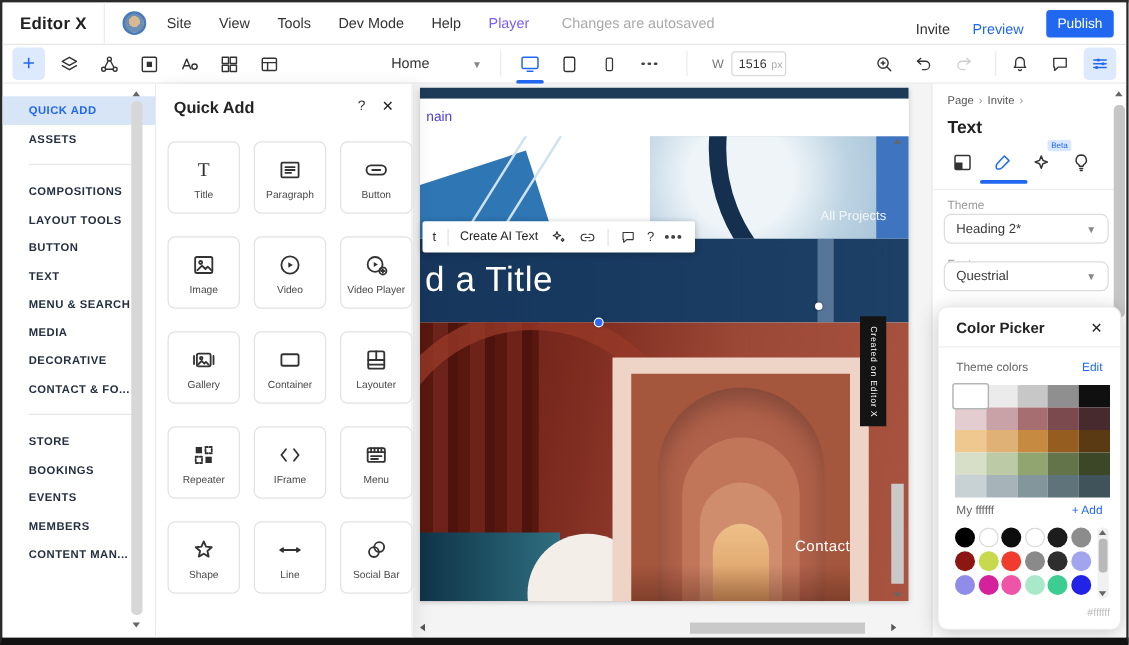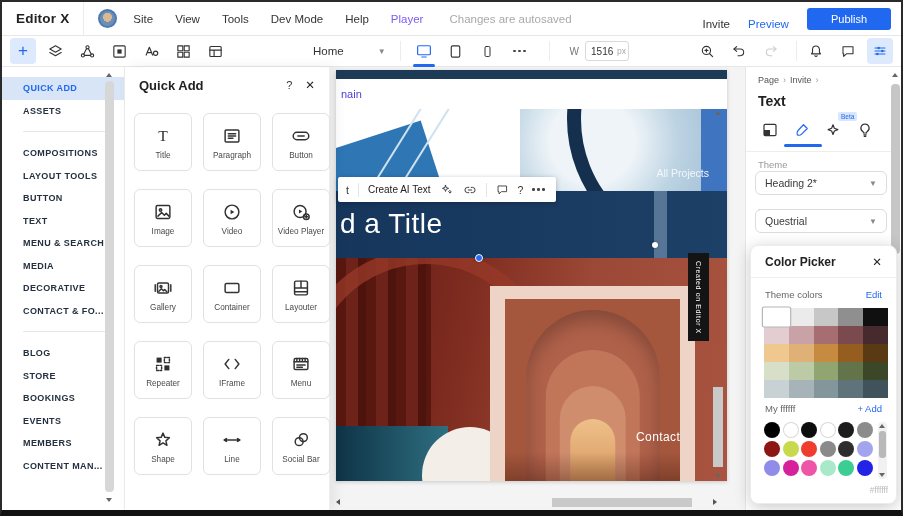--- a/index.html
+++ b/index.html
@@ -15,21 +15,21 @@
   .logo{font-weight:bold;font-size:13.5px;letter-spacing:.2px;margin:0 14px 0 4px;}
   .mb-div{width:1px;height:34px;background:#ececec;margin-right:14px;}
   .avatar{width:19px;height:19px;border-radius:50%;border:2px solid #4a7ab8;
           background:radial-gradient(circle at 50% 42%,#d9b894 0 38%,#6d8fb4 39% 100%);margin-right:16px;}
   .mb-item{font-size:11.5px;color:#333;margin-right:22px;cursor:default;}
   .mb-upgrade{color:#7b5cf5;}
   .mb-status{font-size:11.5px;color:#a9a9a9;margin-left:4px;}
   .mb-right{margin-left:auto;display:flex;align-items:flex-end;gap:18px;}
   .mb-preview{color:#2168f0;}
   .publish-btn{background:#2168f0;color:#fff;font-size:11px;border:none;border-radius:3px;
-               padding:5px 24px;cursor:pointer;}
+               padding:5px 9px;cursor:pointer;}
 
   
   .toolbar{position:absolute;left:0;top:34px;right:0;height:31px;display:flex;align-items:center;
            border-bottom:1px solid #e7e7e7;background:#fff;padding:0 8px;}
   .tb-ic{width:26px;height:26px;display:flex;align-items:center;justify-content:center;margin-right:6px;border-radius:4px;}
   .tb-ic.sel{background:#ddeafd;}
   .plus-glyph{font-size:17px;color:#2168f0;line-height:1;margin-top:-2px;}
   .tb-spacer{flex:1;}
   .tb-div{width:1px;height:20px;background:#ececec;margin:0 10px;}
   .home-sel{display:flex;align-items:center;gap:34px;font-size:11.5px;color:#333;margin:0 4px 0 14px;}
@@ -312,21 +312,20 @@
     <div class="sb-div"></div>
     <div class="sb-item">COMPOSITIONS</div>
     <div class="sb-item">LAYOUT TOOLS</div>
     <div class="sb-item">BUTTON</div>
     <div class="sb-item">TEXT</div>
     <div class="sb-item">MENU &amp; SEARCH</div>
     <div class="sb-item">MEDIA</div>
     <div class="sb-item">DECORATIVE</div>
     <div class="sb-item">CONTACT &amp; FO...</div>
     <div class="sb-div"></div>
-    <div class="sb-item">BLOG</div>
     <div class="sb-item">STORE</div>
     <div class="sb-item">BOOKINGS</div>
     <div class="sb-item">EVENTS</div>
     <div class="sb-item">MEMBERS</div>
     <div class="sb-item">CONTENT MAN...</div>
     <div class="sb-scroll">
       <span class="arr up"></span>
       <span class="thumb"></span>
       <span class="arr down"></span>
     </div>

